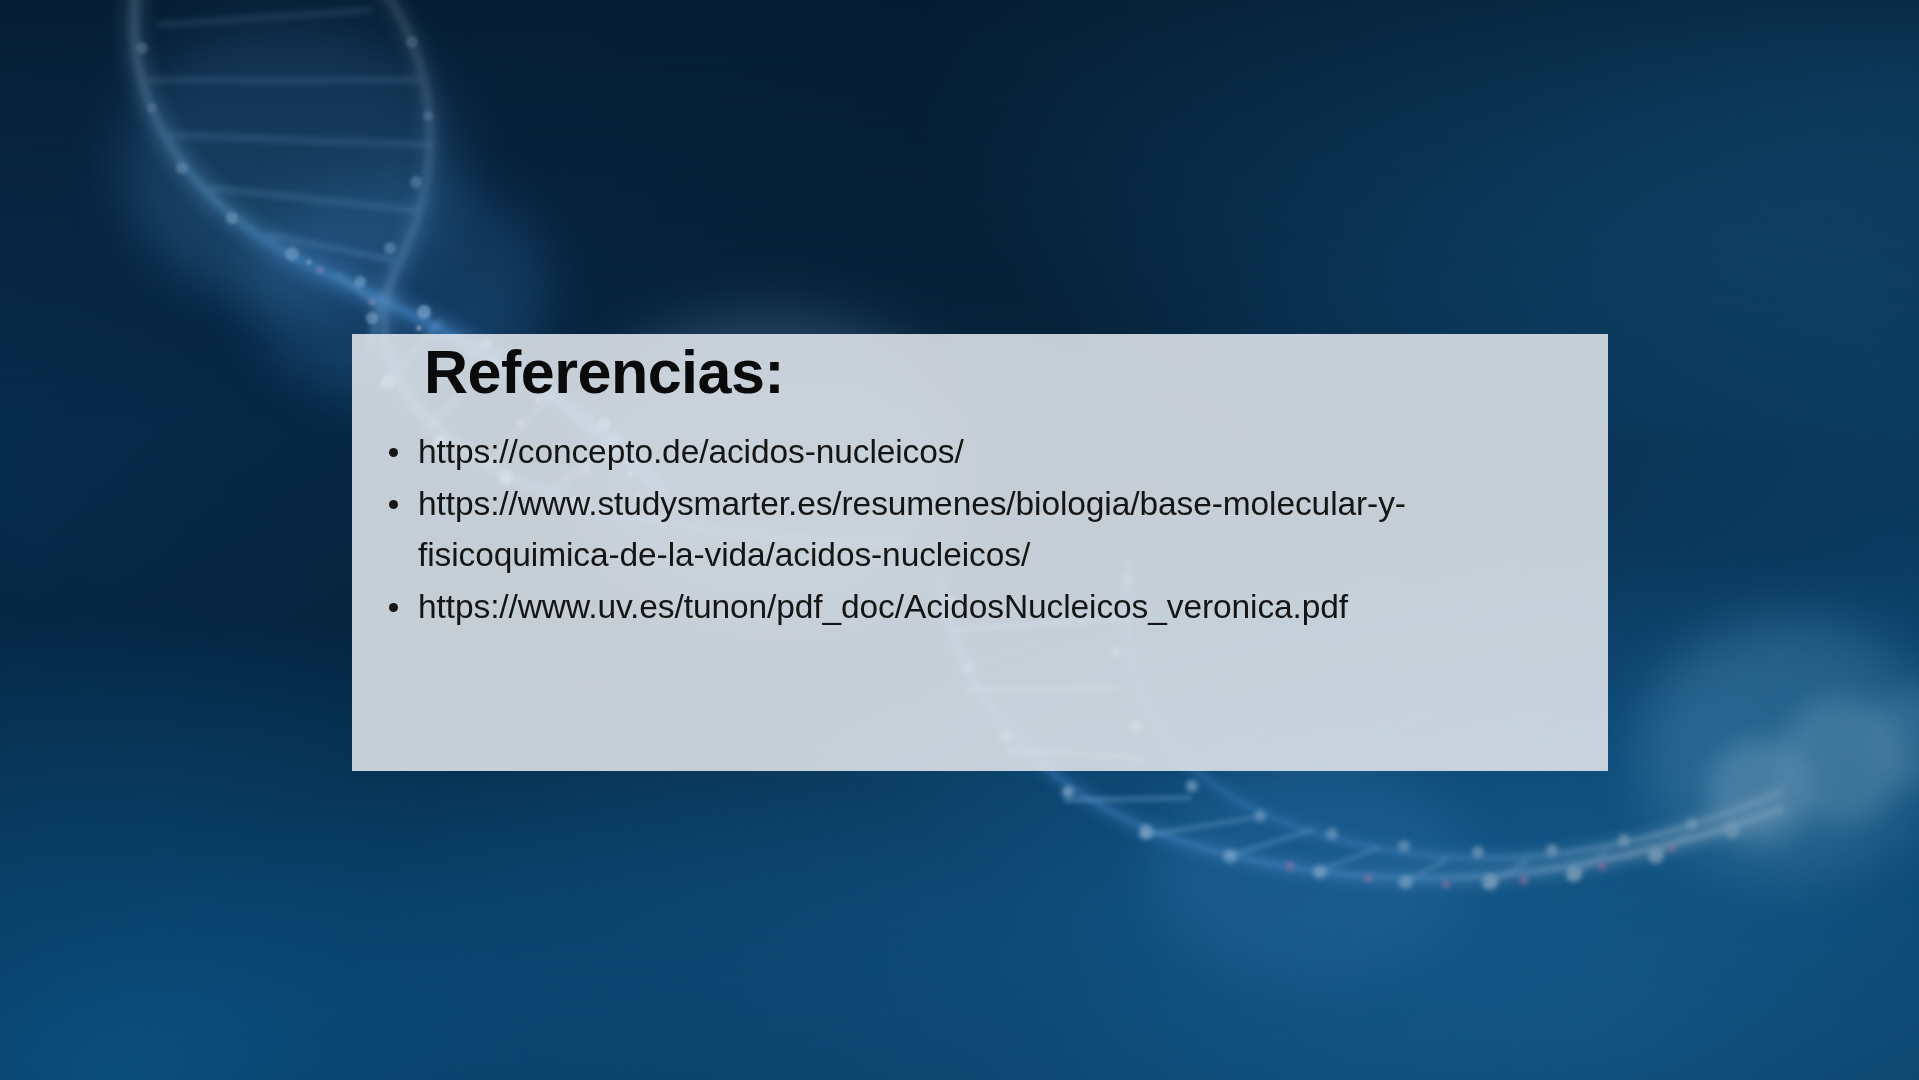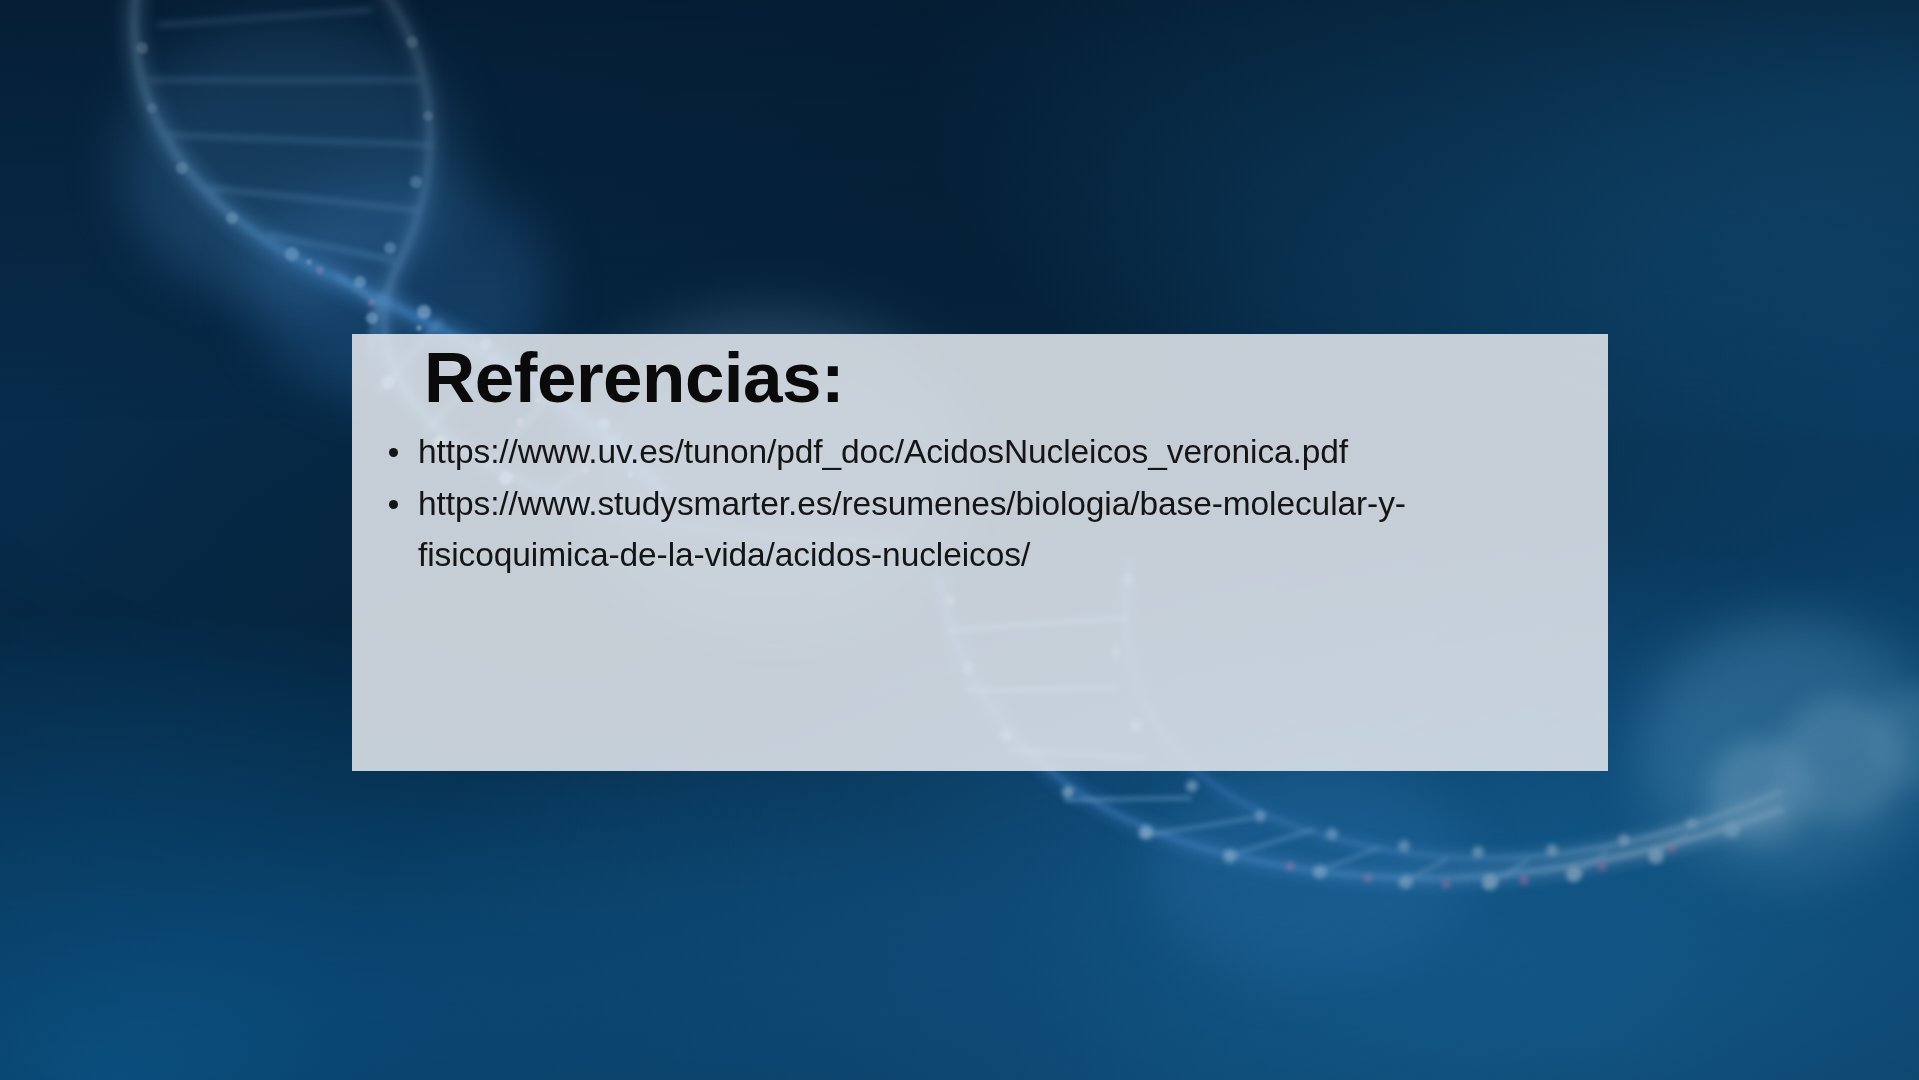--- a/index.html
+++ b/index.html
@@ -86,21 +86,21 @@
     height: 100%;
   }
 
   #slide-title {
     position: absolute;
     left: 72px;
     top: 8px;
     margin: 0;
     font-family: "Liberation Sans", sans-serif;
     font-weight: bold;
-    font-size: 71px;
+    font-size: 61px;
     line-height: 1.0;
     letter-spacing: -0.5px;
     color: #0a0a0a;
     white-space: nowrap;
   }
 
   #reference-list {
     position: absolute;
     left: 0;
     top: 92px;
@@ -320,23 +320,27 @@
   <div class="bg-vignette"></div>
   <div class="bg-dark-top"></div>
 
   <div id="content-panel">
     <div class="panel-inner">
       <h1 id="slide-title">Referencias:</h1>
 
       <ul id="reference-list">
         <li class="ref-item">
           <span class="ref-bullet"></span>
-          <span class="ref-text">https://www.uv.es/tunon/pdf_doc/AcidosNucleicos_veronica.pdf</span>
+          <span class="ref-text">https://concepto.de/acidos-nucleicos/</span>
         </li>
         <li class="ref-item">
           <span class="ref-bullet"></span>
           <span class="ref-text">https://www.studysmarter.es/resumenes/biologia/base-molecular-y-fisicoquimica-de-la-vida/acidos-nucleicos/</span>
         </li>
+        <li class="ref-item">
+          <span class="ref-bullet"></span>
+          <span class="ref-text">https://www.uv.es/tunon/pdf_doc/AcidosNucleicos_veronica.pdf</span>
+        </li>
       </ul>
     </div>
   </div>
 
 </div>
 
 </body></html>

